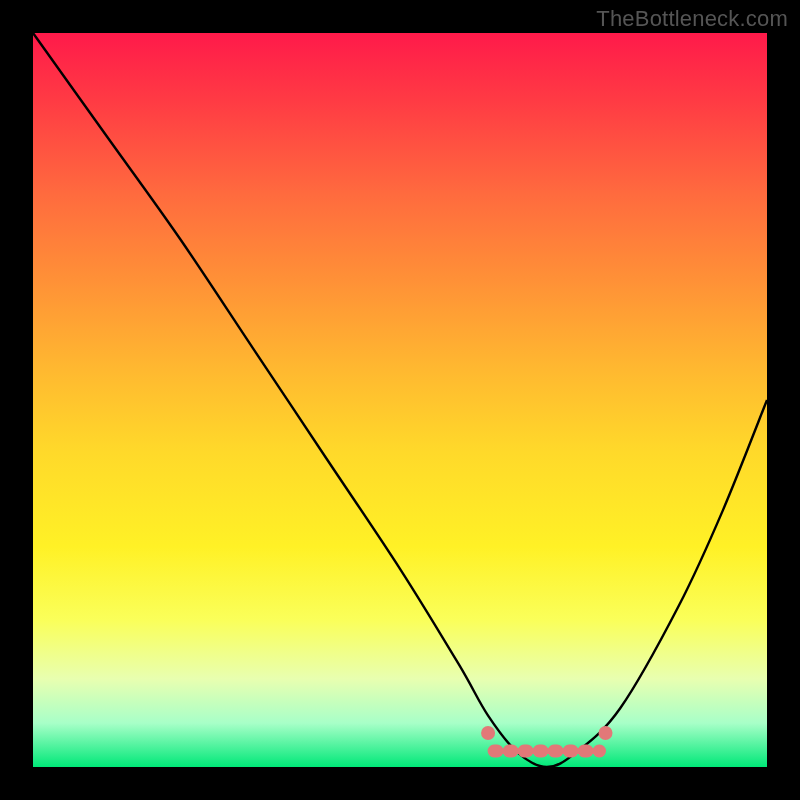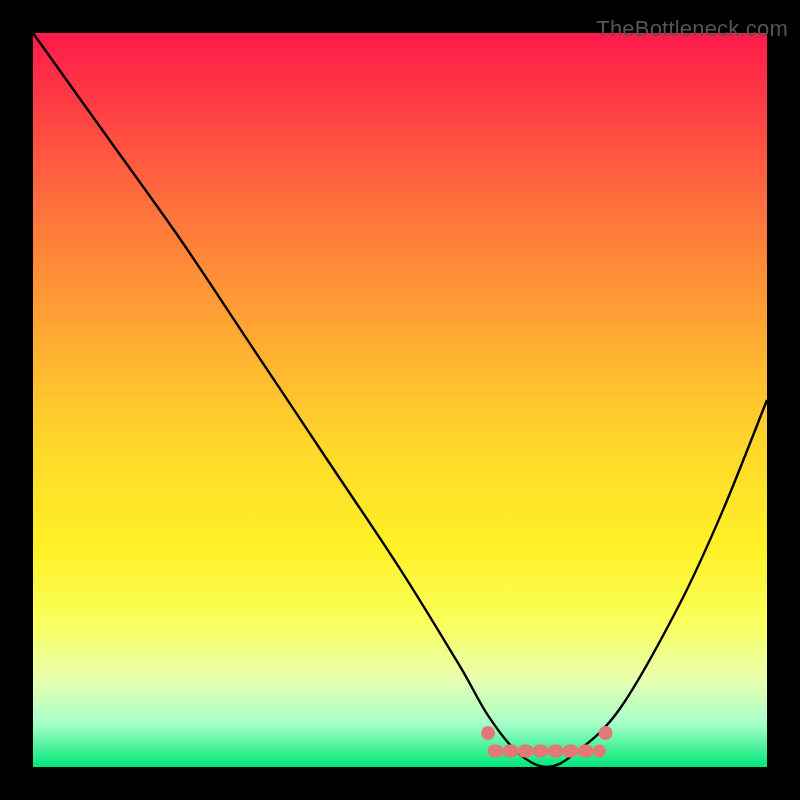--- a/index.html
+++ b/index.html
@@ -5,21 +5,21 @@
   * { margin: 0; padding: 0; box-sizing: border-box; }
   body {
     width: 800px;
     height: 800px;
     background: #000;
     position: relative;
     font-family: Arial, sans-serif;
   }
   .watermark {
     position: absolute;
-    top: 16px;
+    top: 6px;
     right: 12px;
     color: #555;
     font-size: 22px;
     font-weight: 500;
     z-index: 10;
     letter-spacing: 0.2px;
   }
   .plot-area {
     position: absolute;
     left: 33px;

